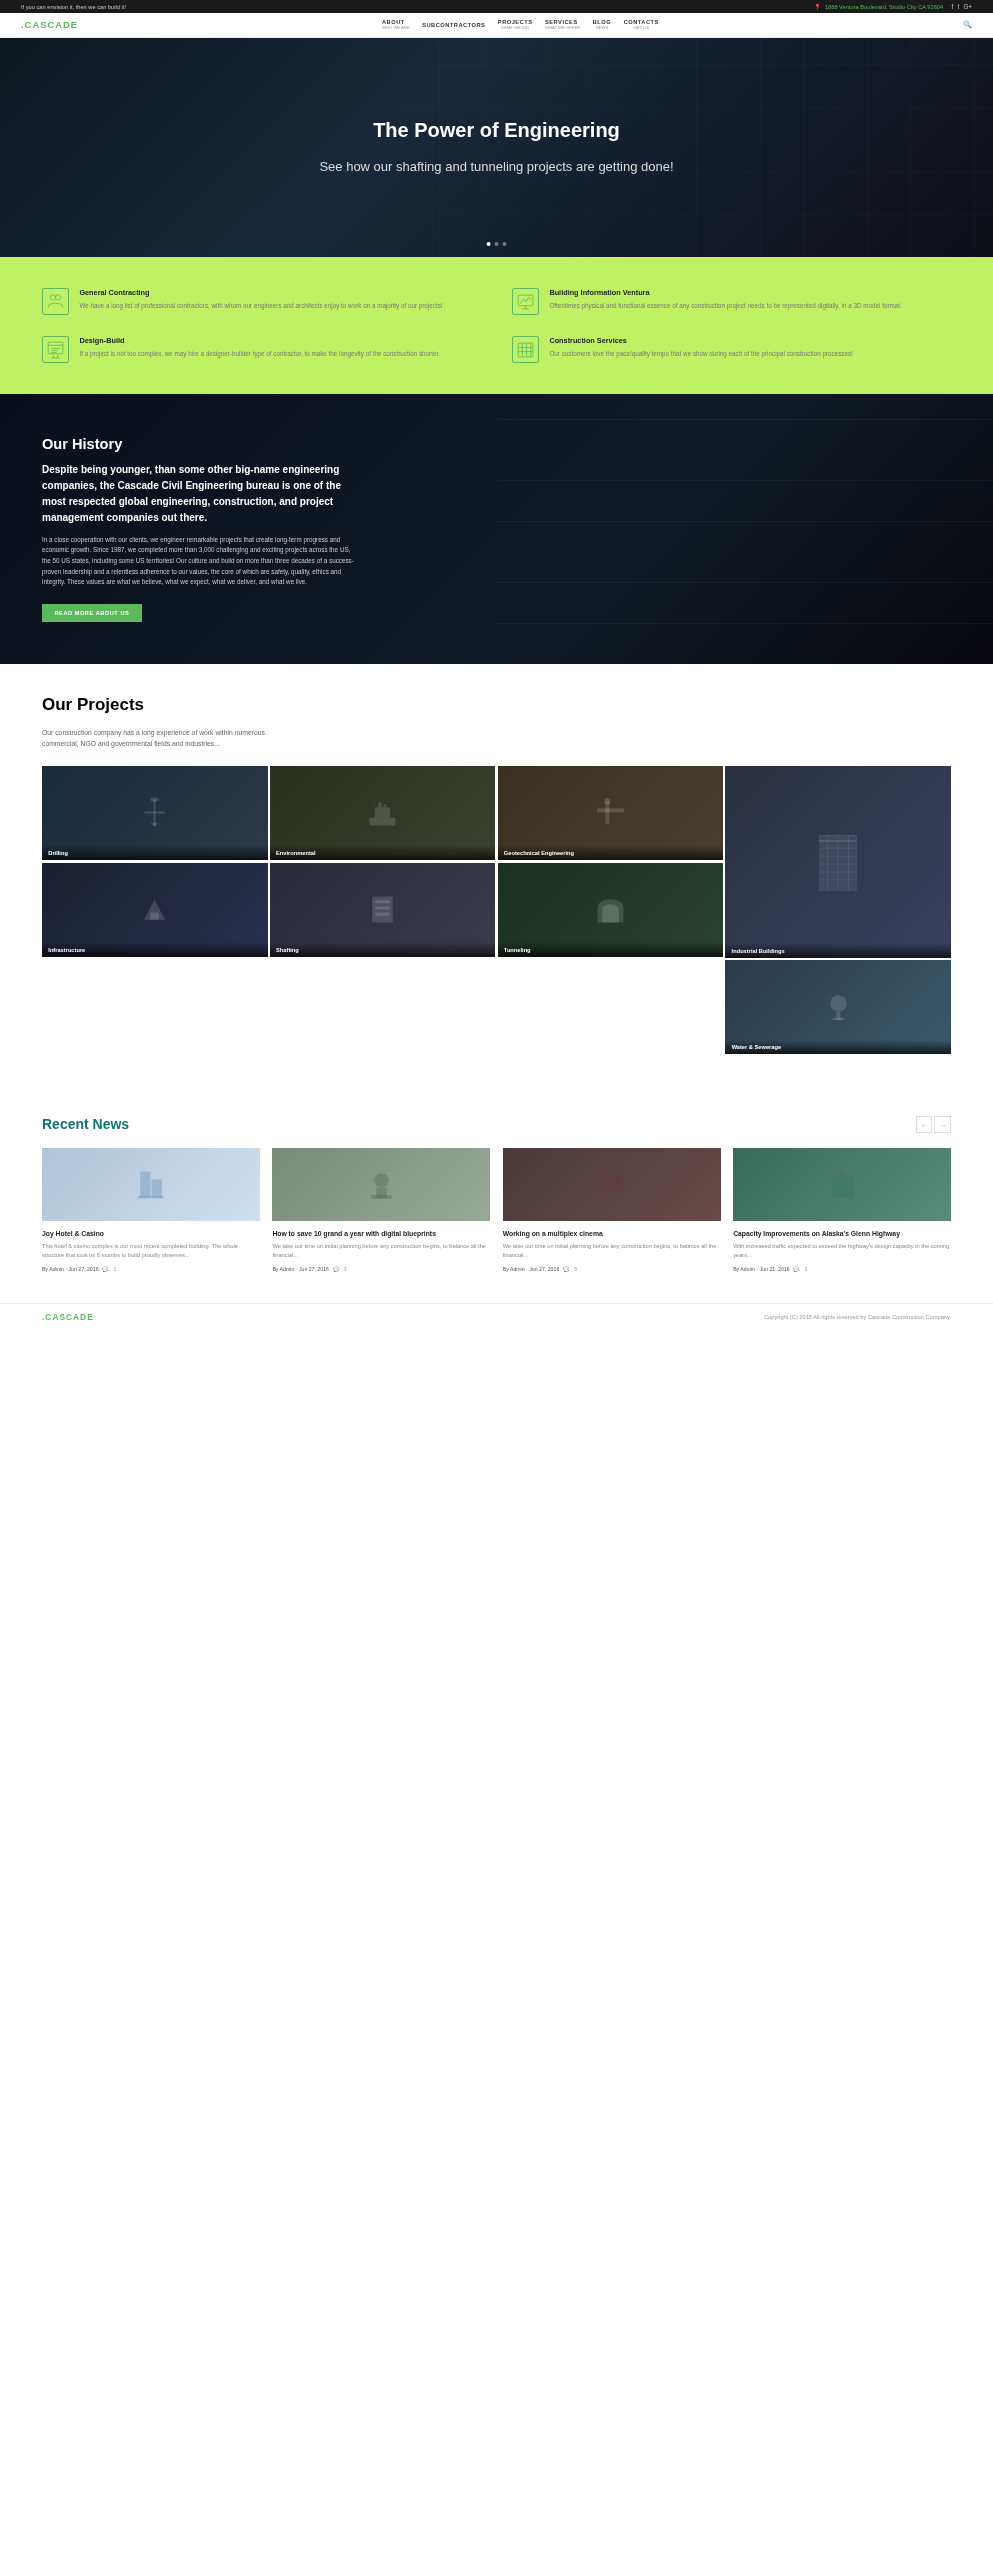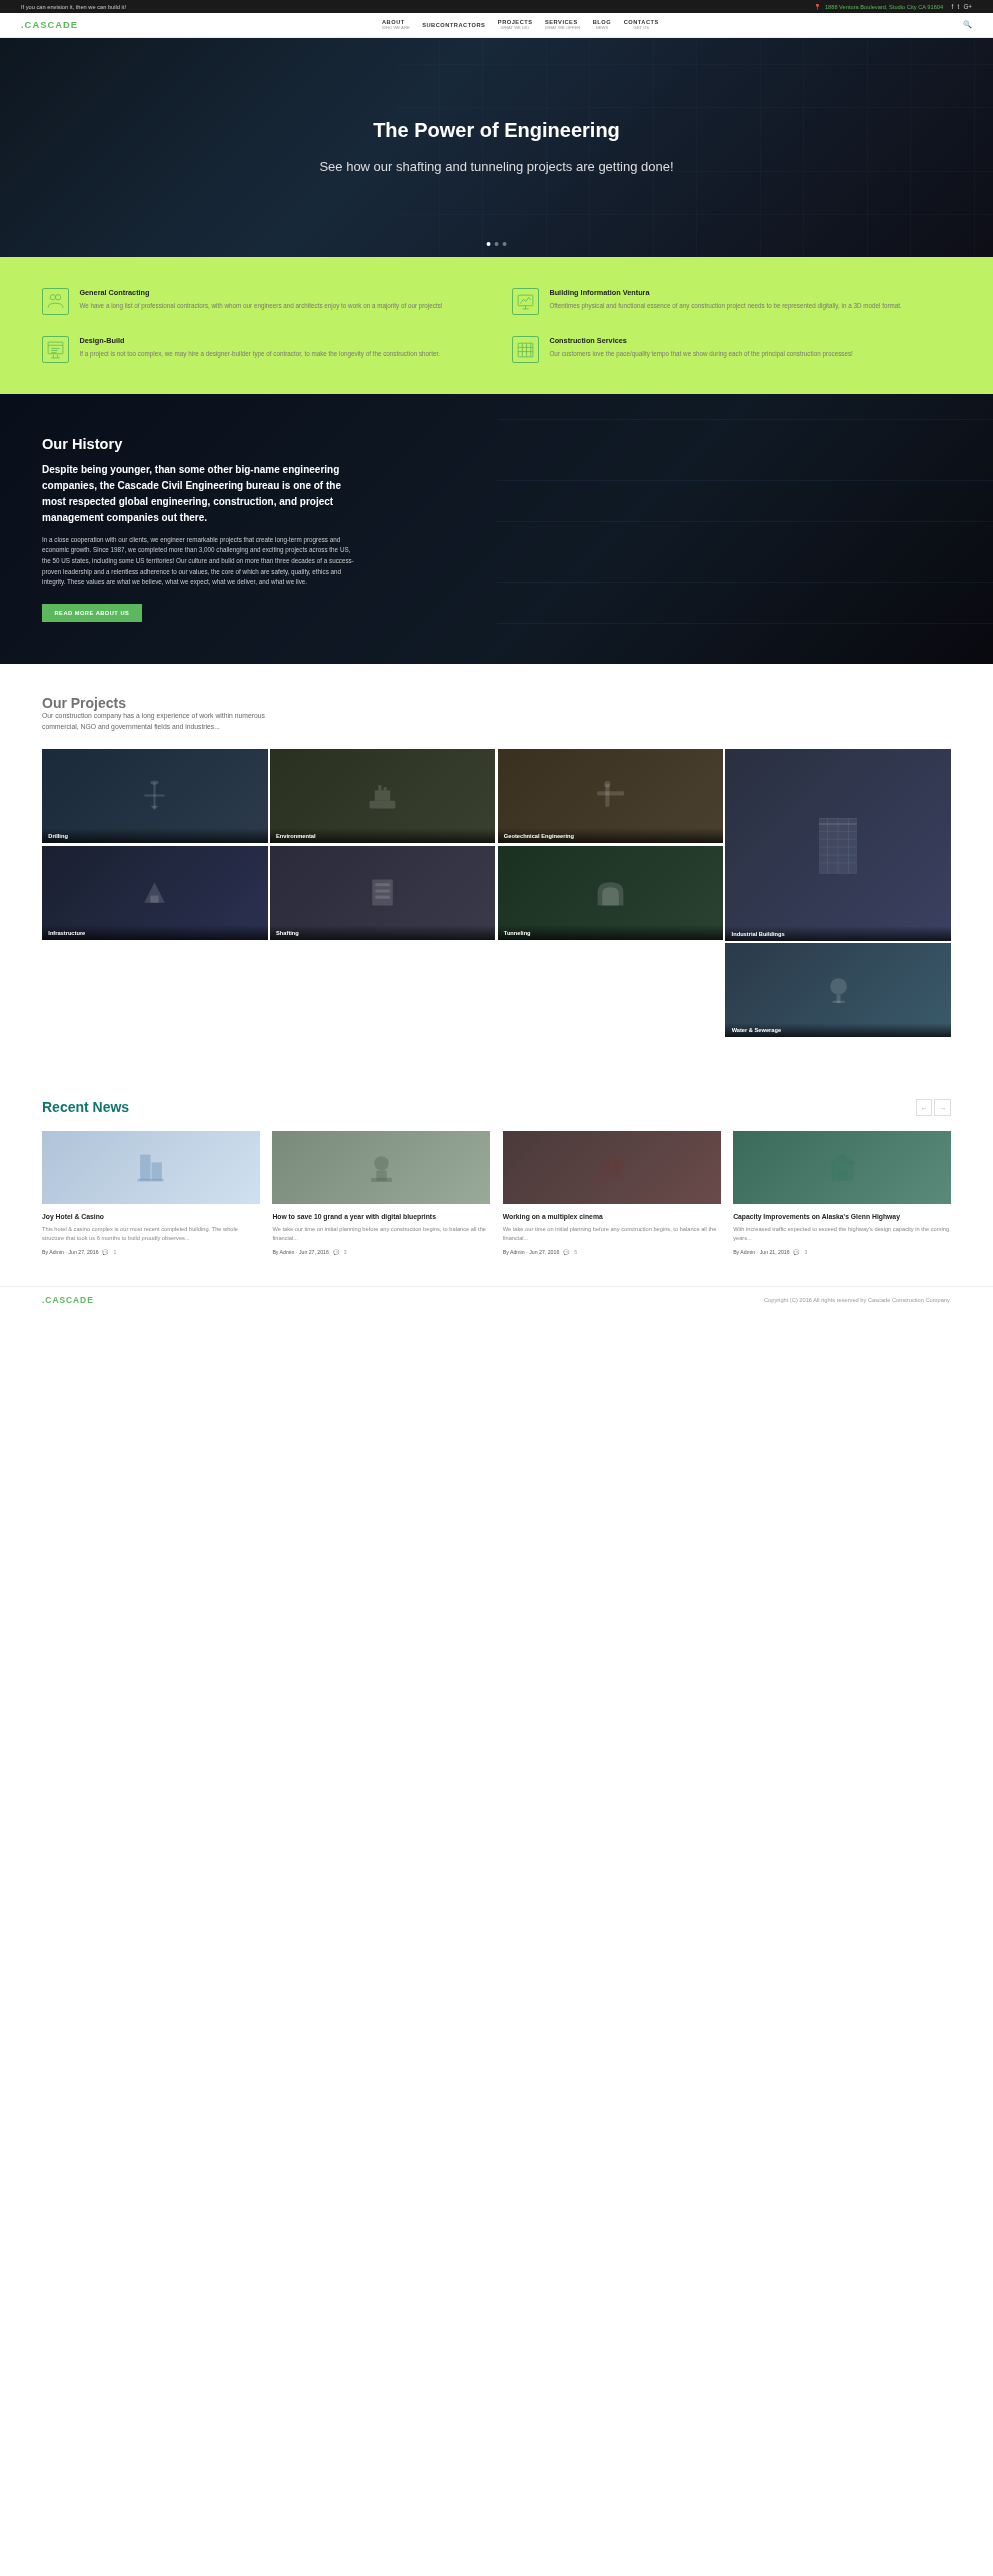--- a/index.html
+++ b/index.html
@@ -150,21 +150,21 @@
       font-size: 5.7px;
       font-weight: bold;
       letter-spacing: 0.5px;
       text-transform: uppercase;
       cursor: pointer;
       border: none;
     }
 
     
     .projects-section { padding: 31px 42px; background: #fff; }
-    .projects-section h2 { font-size: 14px; font-weight: bold; color: #737373; margin-bottom: 0; }
+    .projects-section h2 { font-size: 17px; font-weight: bold; color: #000000; margin-bottom: 13px; }
     .projects-subtitle { font-size: 6.8px; color: #666; line-height: 1.6; margin-bottom: 15.7px; max-width: 261px; }
     
     .projects-grid {
       display: grid;
       grid-template-columns: repeat(4, 1fr);
       grid-template-rows: auto auto;
       gap: 2.1px;
     }
     .project-item {
       position: relative;

